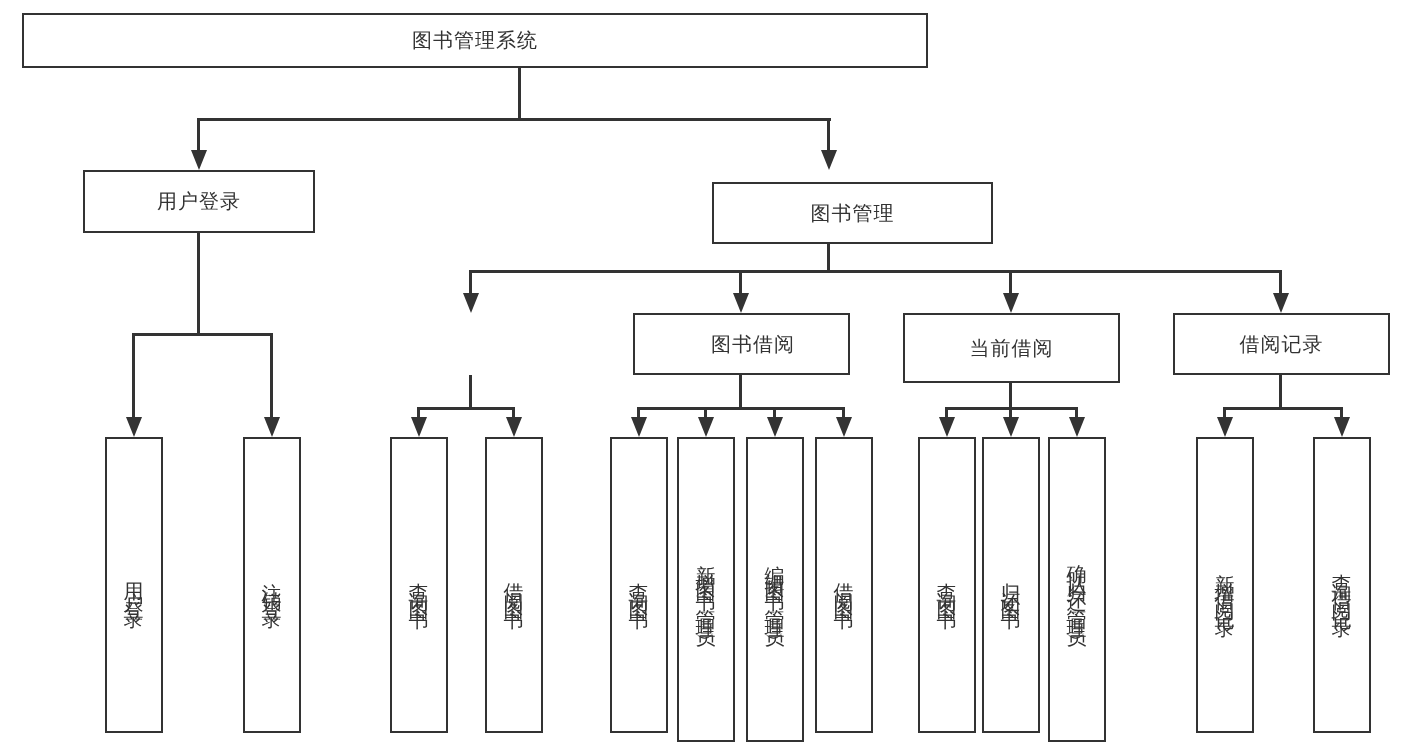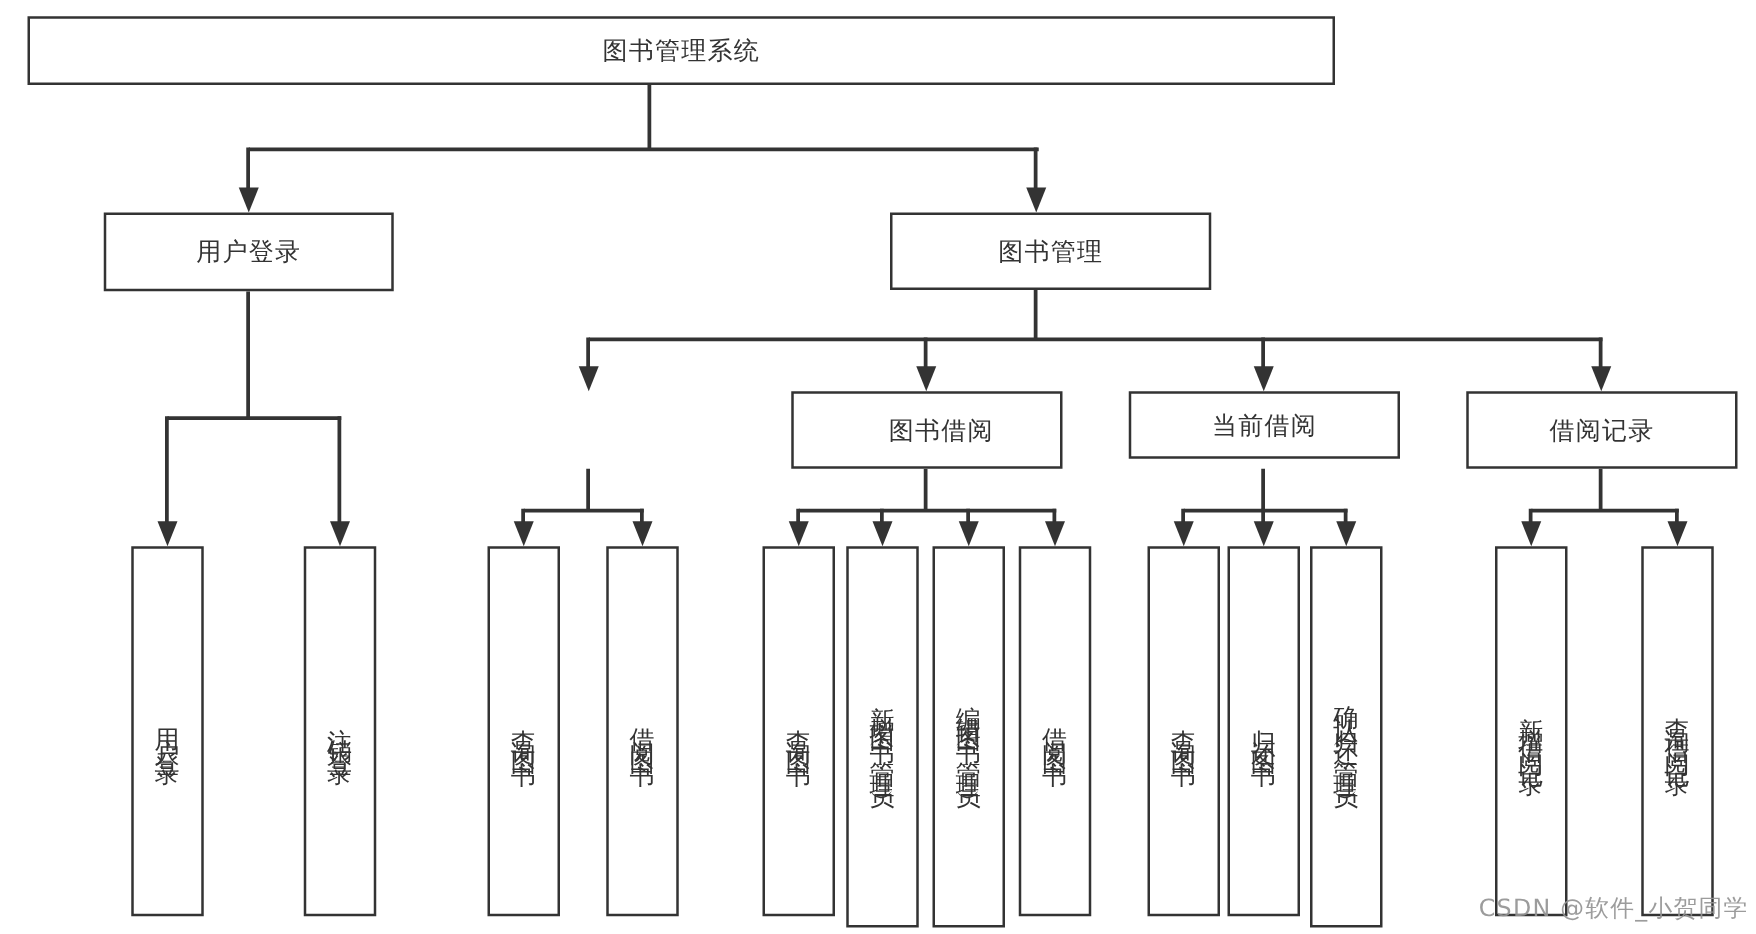--- a/index.html
+++ b/index.html
@@ -55,35 +55,35 @@
     letter-spacing: 1px;
     white-space: nowrap;
     z-index: 5;
   }
 </style>
 </head>
 <body>
 
 <div id="canvas">
 
-  <div class="node" style="left:22px; top:13px; width:1046px; height:55px;">
+  <div class="node" style="left:22px; top:13px; width:906px; height:55px;">
     <span class="lbl">图书管理系统</span>
   </div>
 
   <div class="vline" style="left:518px; top:68px; height:52px;"></div>
   <div class="hline" style="left:199px; top:118px; width:632px;"></div>
   <div class="vline" style="left:197px; top:118px; height:34px;"></div>
   <div class="arrow" style="left:191px; top:150px;"></div>
   <div class="vline" style="left:827px; top:118px; height:34px;"></div>
   <div class="arrow" style="left:821px; top:150px;"></div>
 
   <div class="node" style="left:83px; top:170px; width:232px; height:63px;">
     <span class="lbl">用户登录</span>
   </div>
-  <div class="node" style="left:712px; top:170px; width:257px; height:62px;">
+  <div class="node" style="left:712px; top:182px; width:281px; height:62px;">
     <span class="lbl">图书管理</span>
   </div>
 
   <div class="vline" style="left:197px; top:233px; height:102px;"></div>
   <div class="hline" style="left:134px; top:333px; width:139px;"></div>
   <div class="vline" style="left:132px; top:333px; height:86px;"></div>
   <div class="arrow" style="left:126px; top:417px;"></div>
   <div class="vline" style="left:270px; top:333px; height:86px;"></div>
   <div class="arrow" style="left:264px; top:417px;"></div>
 
@@ -94,21 +94,21 @@
   <div class="vline" style="left:739px; top:270px; height:25px;"></div>
   <div class="arrow" style="left:733px; top:293px;"></div>
   <div class="vline" style="left:1009px; top:270px; height:25px;"></div>
   <div class="arrow" style="left:1003px; top:293px;"></div>
   <div class="vline" style="left:1279px; top:270px; height:25px;"></div>
   <div class="arrow" style="left:1273px; top:293px;"></div>
 
   <div class="node" style="left:633px; top:313px; width:217px; height:62px;padding-left:23px;">
     <span class="lbl">图书借阅</span>
   </div>
-  <div class="node" style="left:903px; top:313px; width:217px; height:54px;align-items:center;">
+  <div class="node" style="left:903px; top:313px; width:217px; height:70px;align-items:center;">
     <span class="lbl">当前借阅</span>
   </div>
   <div class="node" style="left:1173px; top:313px; width:217px; height:62px;text-align:right;">
     <span class="lbl">借阅记录</span>
   </div>
 
   <div class="vline" style="left:469px; top:375px; height:34px;"></div>
   <div class="hline" style="left:419px; top:407px; width:96px;"></div>
   <div class="vline" style="left:417px; top:407px; height:12px;"></div>
   <div class="arrow" style="left:411px; top:417px;"></div>
@@ -179,15 +179,14 @@
     <span class="lbl">确认归还（管理员）</span>
   </div>
 
   <div class="node leaf" style="left:1196px; top:437px; width:58px; height:296px;">
     <span class="lbl">新增借阅记录</span>
   </div>
   <div class="node leaf" style="left:1313px; top:437px; width:58px; height:296px;">
     <span class="lbl">查询借阅记录</span>
   </div>
 
-  <div class="watermark">CSDN @软件_小贺同学</div>
 
 </div>
 
 </body></html>

